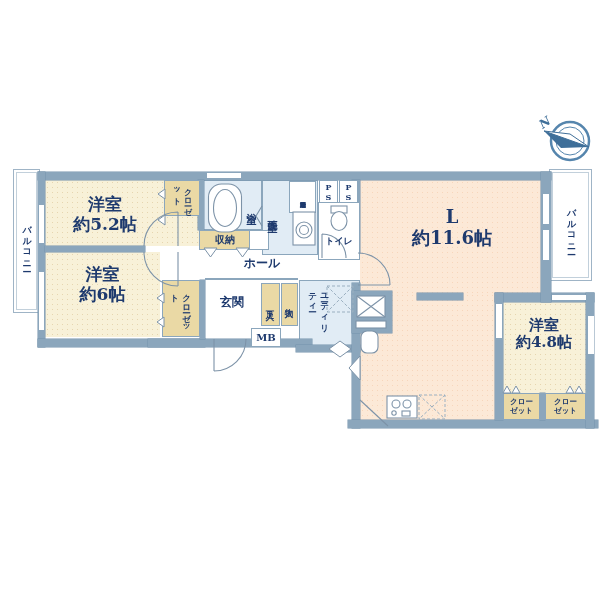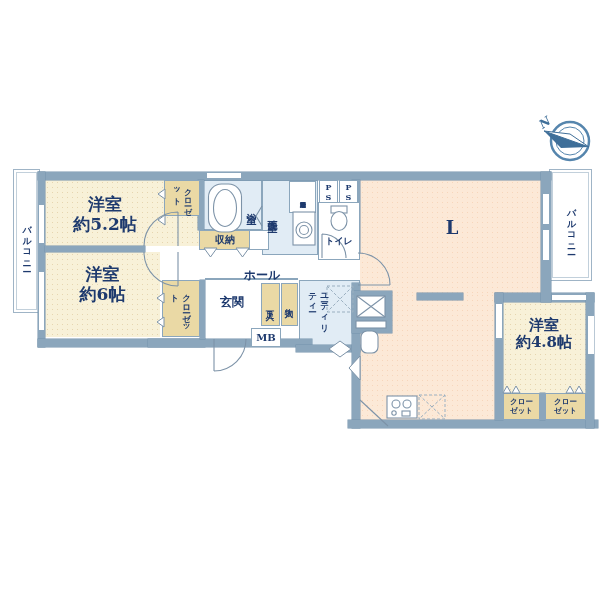--- a/index.html
+++ b/index.html
@@ -178,20 +178,21 @@
   <div class="lbl col" style="left:45px;top:192px;width:120px;height:46px;font-size:17px;">
     <span>洋室</span>
       <span>約5.2帖</span>
     </div>
   <div class="lbl col" style="left:45px;top:262px;width:115px;height:46px;font-size:17px;">
     <span>洋室</span>
       <span>約6帖</span>
     </div>
   <div class="lbl col" style="left:382px;top:202px;width:140px;height:52px;font-size:18px;">
     <span>L</span>
+      <span>約11.6帖</span>
     </div>
   <div class="lbl col" style="left:500px;top:312px;width:88px;height:44px;font-size:15px;">
     <span>洋室</span>
       <span>約4.8帖</span>
     </div>
 
   <div class="lbl v" style="left:165px;top:182px;width:34px;height:32px;font-size:8px;letter-spacing:.5px;">
     <span>クローゼット</span>
     </div>
   <div class="lbl v" style="left:163px;top:288px;width:36px;height:42px;font-size:8.5px;letter-spacing:.5px;">
@@ -220,21 +221,21 @@
     </div>
   <div class="lbl v" style="left:340px;top:181px;width:17px;height:21px;font-size:8px;letter-spacing:0;">
     <span>PS</span>
     </div>
   <div class="lbl" style="left:320px;top:234px;width:38px;height:14px;font-size:9px;">
     <span>トイレ</span>
     </div>
   <div class="lbl" style="left:199px;top:231px;width:52px;height:18px;font-size:10px;">
     <span>収納</span>
     </div>
-  <div class="lbl" style="left:232px;top:268px;width:60px;height:15px;font-size:12px;">
+  <div class="lbl" style="left:232px;top:256px;width:60px;height:15px;font-size:12px;">
     <span>ホール</span>
     </div>
   <div class="lbl" style="left:206px;top:294px;width:52px;height:16px;font-size:12px;">
     <span>玄関</span>
     </div>
   <div class="lbl v" style="left:262px;top:286px;width:17px;height:38px;font-size:8.5px;letter-spacing:.5px;">
     <span>下足入</span>
     </div>
   <div class="lbl v" style="left:282px;top:287px;width:15px;height:28px;font-size:8.5px;letter-spacing:.5px;">
     <span>物入</span>

